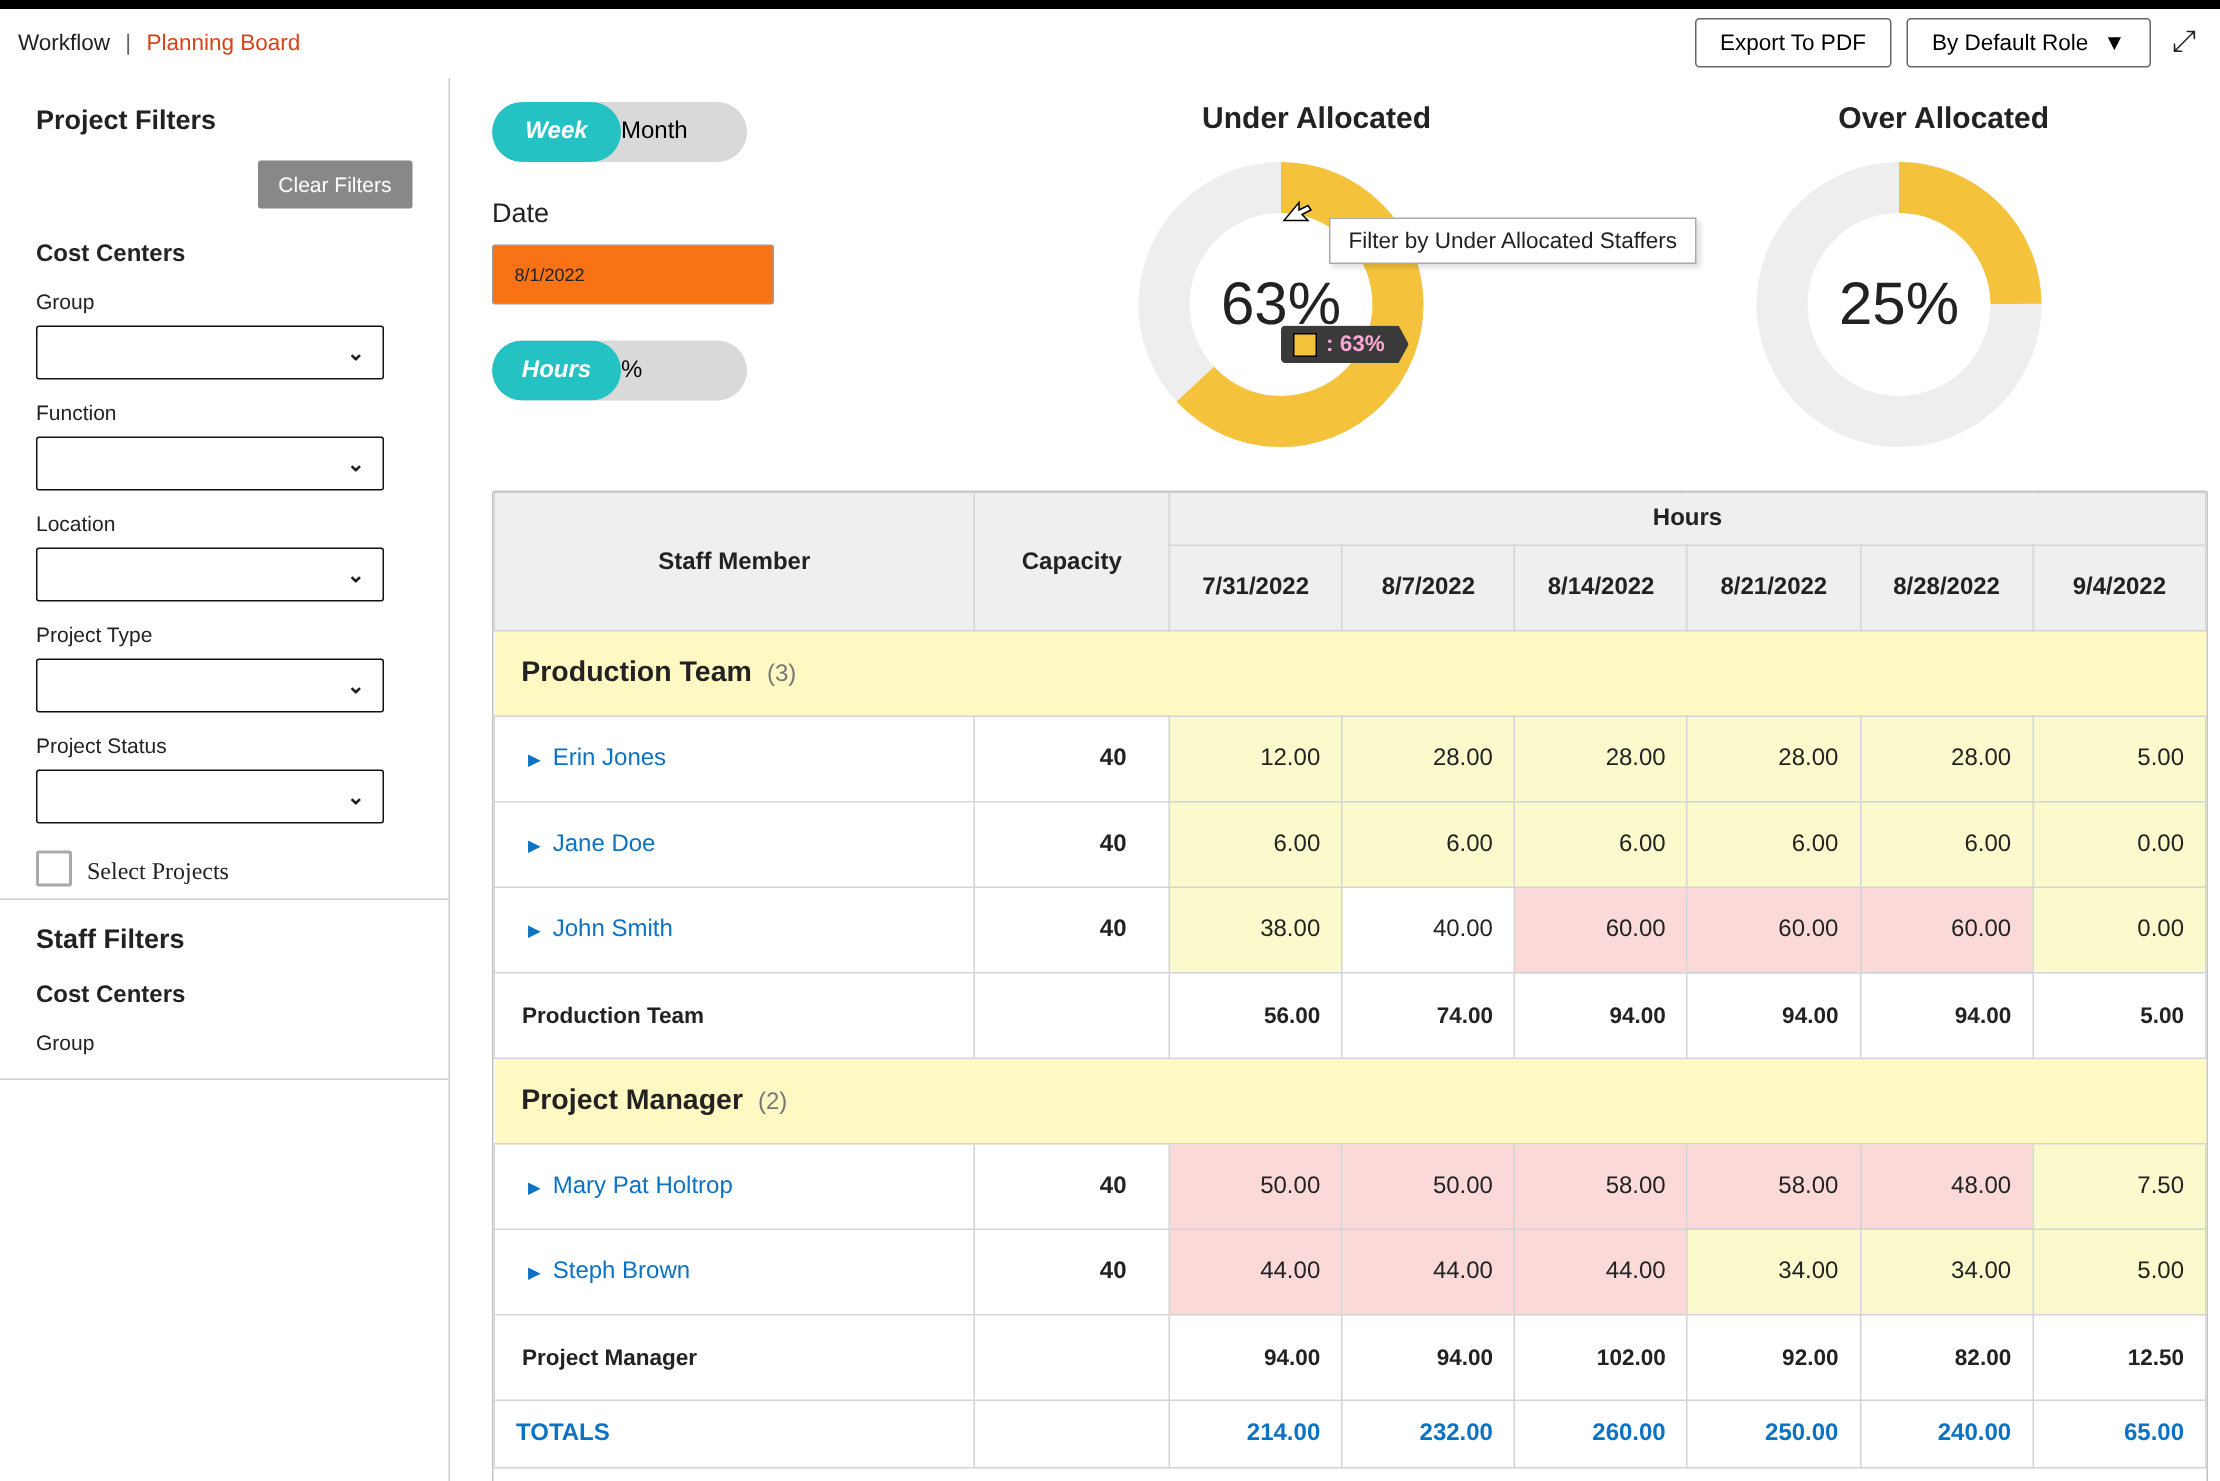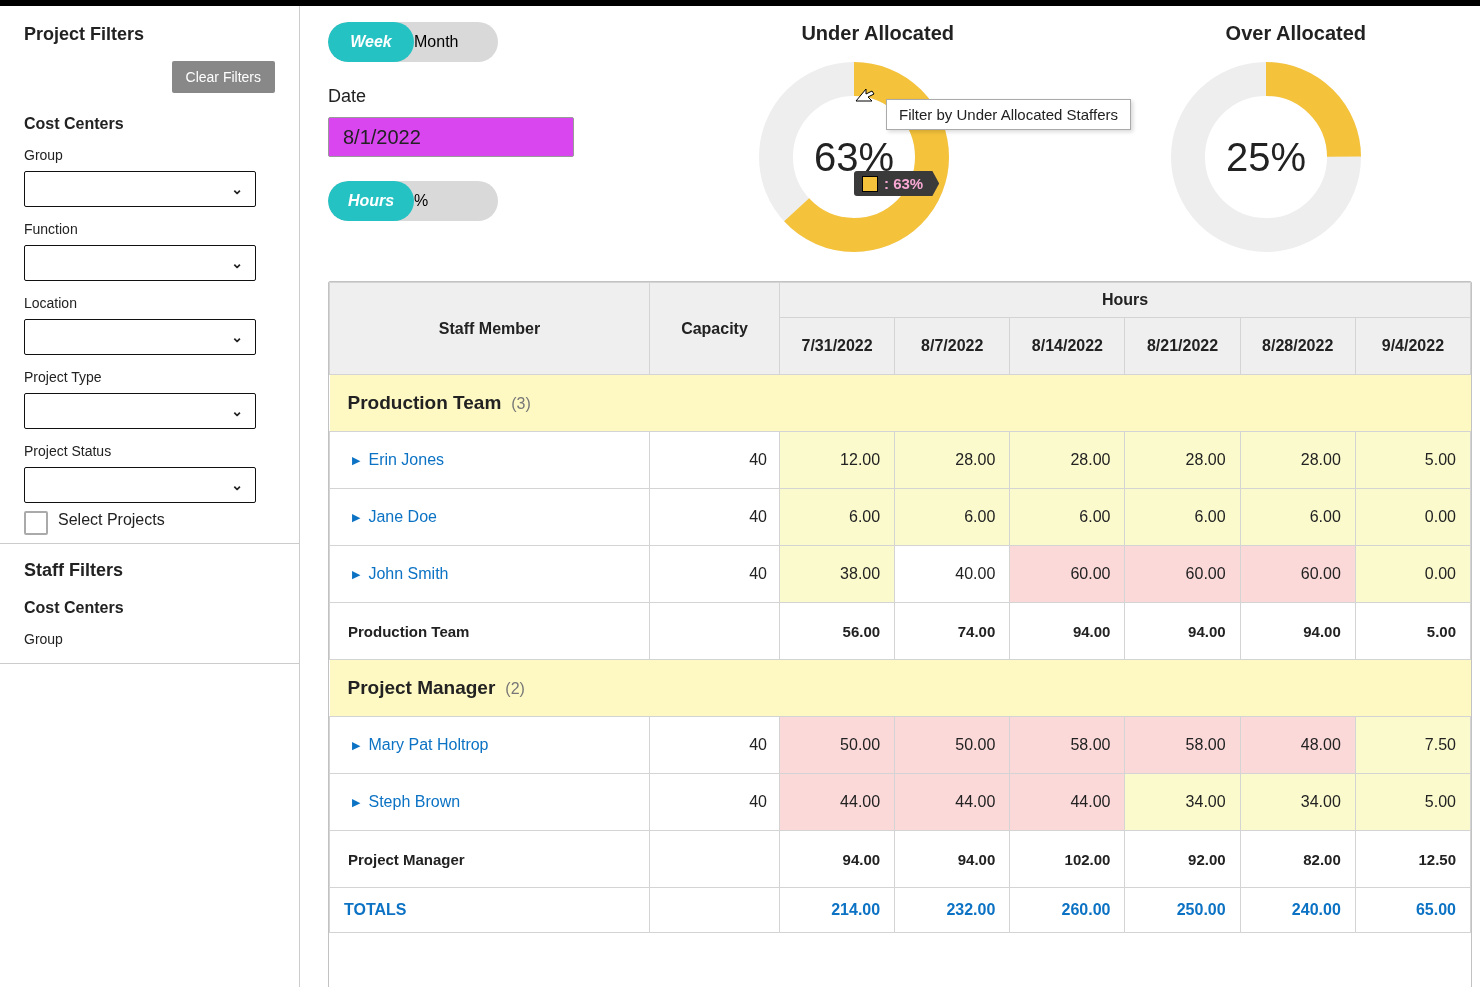--- a/index.html
+++ b/index.html
@@ -13,31 +13,31 @@
     .expand-ic { font-size:20px; padding:2px 4px; cursor:pointer; }
     .body { flex:1; display:flex; overflow:hidden; }
     .sidebar { width:300px; border-right:1px solid #ccc; overflow-y:auto; padding:0; box-sizing:border-box;}
     .sidepanel { padding:16px 24px 8px 24px; border-bottom:1px solid #ccc; }
     .sidepanel h3 { margin:0 0 16px 0; font-size:18px; font-weight:700;}
     .clearbtn { display:block; margin-left:auto; background:#888; color:#fff; border:none; padding:8px 14px; font-size:14px; border-radius:2px; cursor:pointer; }
     .field-lbl { font-size:14px; margin:14px 0 8px 0; font-weight:400; }
     .sect-hdr { font-size:16px; font-weight:700; margin:0 0 14px 0;}
     .select { width:232px; height:36px; border:1px solid #111; border-radius:2px; background:#fff; padding:0 12px; display:flex; align-items:center; justify-content:flex-end; cursor:pointer; box-sizing:border-box;}
     .select .chev { font-weight:700;}
-    .chk-row { display:flex; align-items:flex-start; gap:10px; margin-top:8px; font-size:16px;}
+    .chk-row { display:flex; align-items:flex-end; gap:10px; margin-top:18px; font-size:16px;font-family:Liberation Serif, serif;}
     .chk { width:20px; height:20px; border:2px solid #aaa; border-radius:2px;}
     .main { flex:1; display:flex; flex-direction:column; overflow:hidden; padding:16px 8px 0 28px; box-sizing:border-box;}
     .toprow { display:flex; gap:40px; }
     .ctrlcol { width:280px; display:flex; flex-direction:column; gap:24px;}
     .toggle { width:170px; height:40px; border-radius:20px; background:#d9d9d9; display:flex; overflow:hidden; font-size:16px; cursor:pointer;}
     .toggle > div { flex:none; display:flex; align-items:center; justify-content:center; height:40px;}
     .tog-on { background:#25c2c4; color:#fff; font-weight:600; border-radius:20px; width:86px;font-style:italic;}
     .tog-off { color:#000000; flex:1; }
     .date-label { font-size:18px; margin-bottom:10px;}
-    .date-input { width:246px; height:40px; border:1px solid #999; border-radius:2px; background:#d946ef; display:flex; align-items:center; padding:0 14px; font-size:20px; box-sizing:border-box;}
+    .date-input { width:188px; height:40px; border:1px solid #999; border-radius:2px; background:#f97316; display:flex; align-items:center; padding:0 14px; font-size:12px; box-sizing:border-box;}
     .gauge-zone { flex:1; display:flex; justify-content:space-around; position:relative;}
     .gauge { display:flex; flex-direction:column; align-items:flex-end;}
     .gauge-title { font-size:20px; font-weight:700; margin-bottom:12px;}
     .gauge-body { position:relative; width:200px; height:200px;}
     .gauge-body svg { transform:rotate(-90deg);}
     .gauge-pct { position:absolute; inset:0; display:flex; align-items:center; justify-content:center; font-size:40px; font-weight:400;}
     .tooltip { position:absolute; background:#fff; border:1px solid #aaa; padding:6px 12px; font-size:15px; white-space:nowrap; box-shadow:2px 2px 4px rgba(0,0,0,.15); z-index:5;}
     .datapoint { position:absolute; display:flex; align-items:center; background:#3a3a3a; color:#f9a8d4; font-size:15px; font-weight:600; padding:4px 16px 4px 8px; border-radius:3px; gap:6px; clip-path:polygon(0 0, 92% 0, 100% 50%, 92% 100%, 0 100%);}
     .dp-sw { width:14px; height:14px; background:#f5c33b; border:1px solid #000;}
     .cursor-ic { position:absolute; z-index:6;}
@@ -47,33 +47,50 @@
     thead th { background:#efefef; font-weight:600; text-align:center;}
     thead tr:first-child th { height:34px;}
     thead th.sm { font-weight:700; }
     .name-col { width:320px; }
     .cap-col { width:130px; }
     .group-row td { background:#fef9c3; border-left:none; border-right:none;}
     .group-row .gname { font-weight:700; font-size:19px; padding-left:18px;}
     .group-row .gcount { color:#777; font-weight:400; margin-left:10px;}
     .staff-name { color:#0b72c4; font-size:16px; padding-left:22px; display:flex; align-items:center; gap:8px; cursor:pointer;}
     .caret { color:#0b72c4; font-size:11px; }
-    .cap-val { text-align:right; padding-right:12px;}
+    .cap-val { text-align:right; padding-right:28px;font-weight:bold;}
     .hcell { text-align:right; padding-right:14px;}
     .under { background:#fbfacd;}
     .over { background:#fbd9d9;}
     .subtot-row td { font-weight:700; font-size:15px;}
     .subtot-name { padding-left:18px; }
     .totals-row td { font-weight:800; color:#0b72c4; height:44px;}
     .totals-name { padding-left:14px;}
   </style>
 </head>
 <body>
 
 <div class="viewport">
+  <div class="header">
+    <div class="breadcrumb">
+      <span>Workflow</span>
+      <span class="sep">|</span>
+      <span class="active">Planning Board</span>
+    </div>
+    <div class="header-right">
+      <button class="btn">
+          <span>Export To PDF</span>
+        </button>
+      <button class="btn">
+        <span>By Default Role</span>
+        <span>▼</span>
+      </button>
+      <span class="expand-ic">⤢</span>
+    </div>
+  </div>
 
   <div class="body">
     <div class="sidebar">
       <div class="sidepanel" style="padding-top:18px;">
         <h3>Project Filters</h3>
         <button class="clearbtn">Clear Filters</button>
         <div class="sect-hdr" style="margin-top:22px;">Cost Centers</div>
         <div id="pf-fields">
             <div class="field-lbl">Group</div>
             <div class="select">

